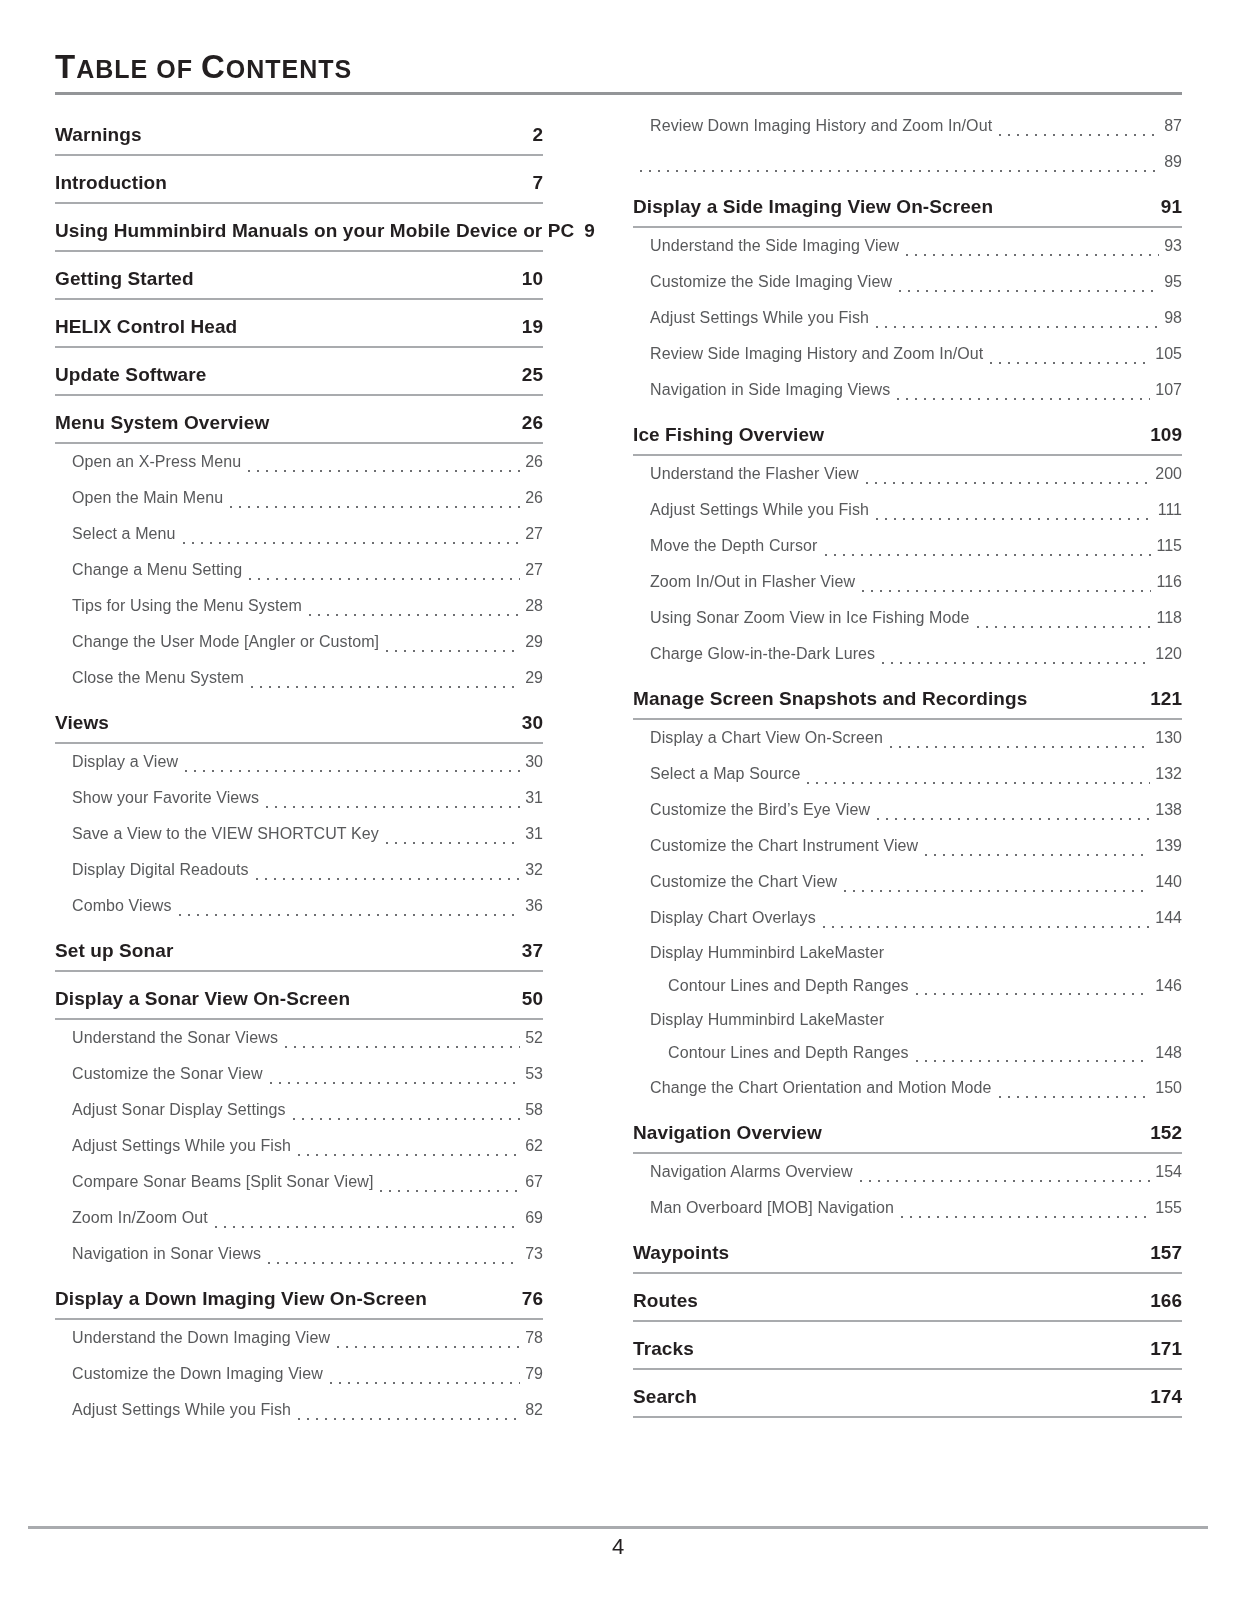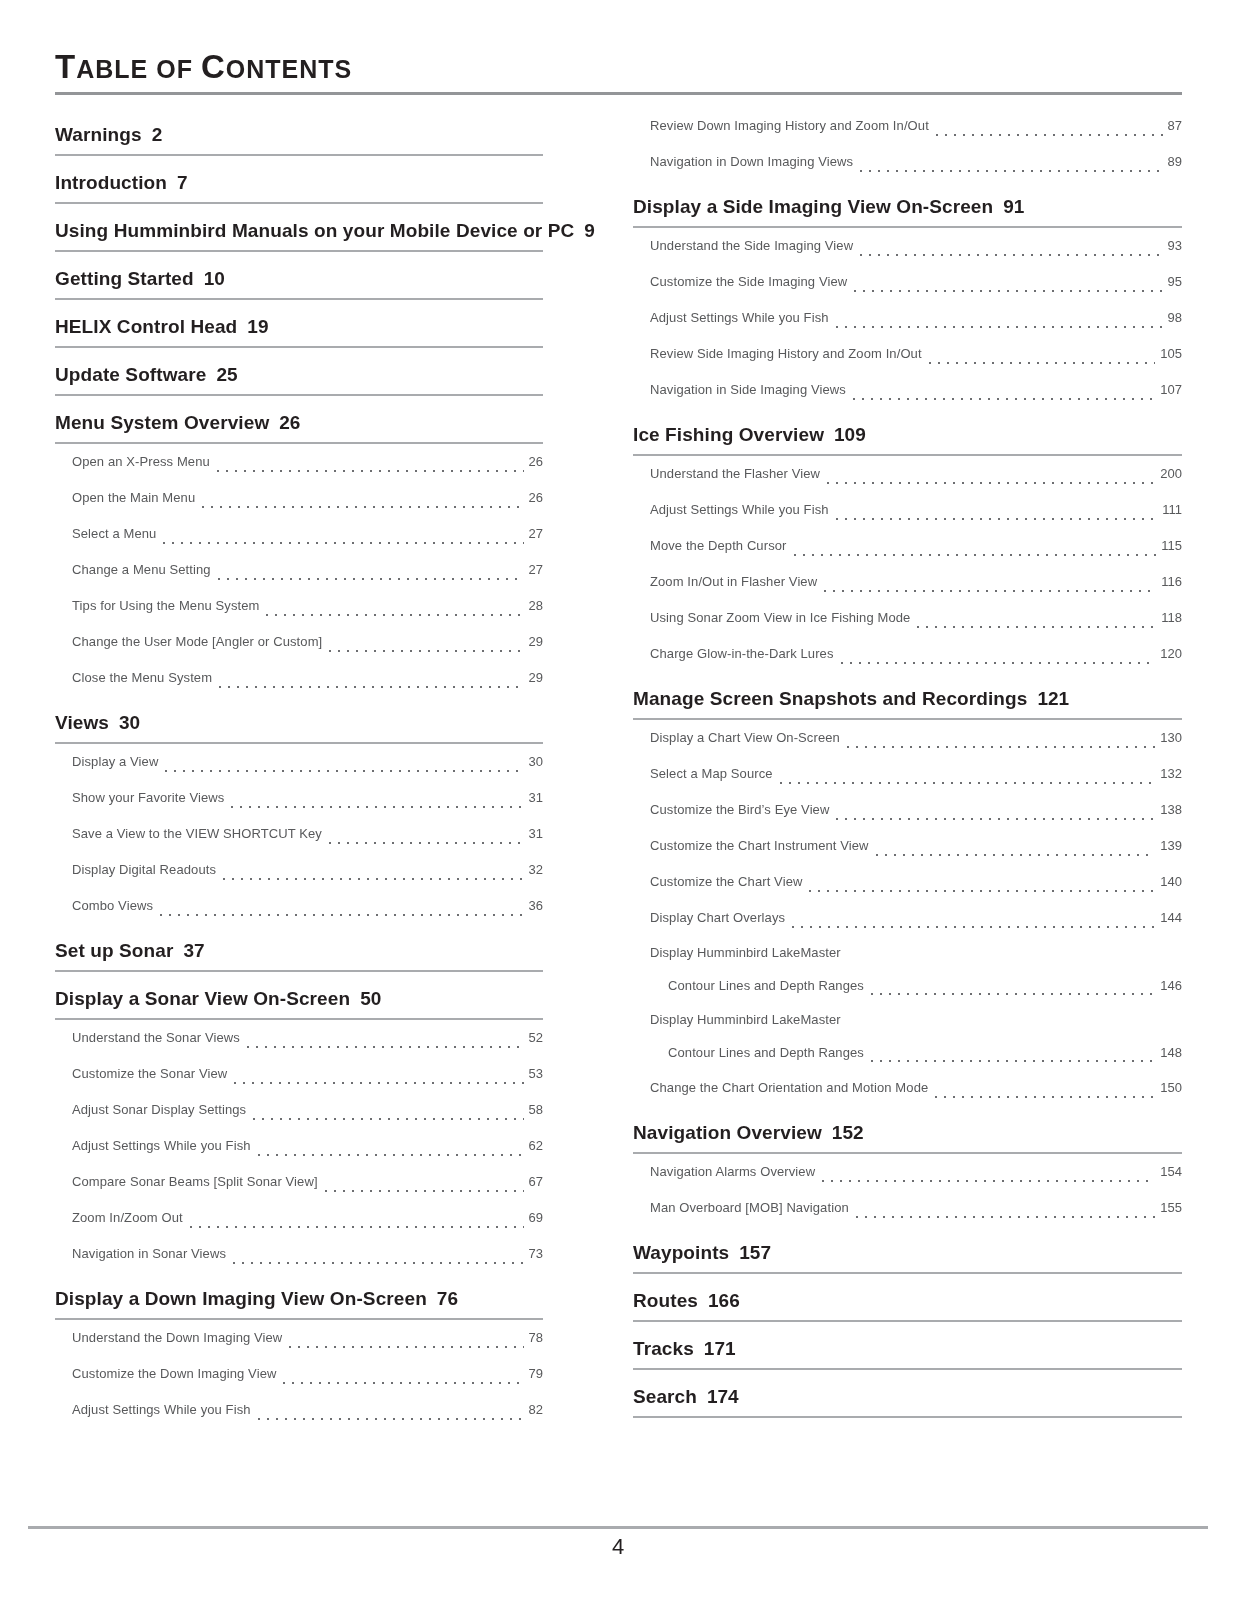--- a/index.html
+++ b/index.html
@@ -25,30 +25,30 @@
   .columns{
     position:absolute;left:55px;top:108px;width:1127px;
     display:flex;justify-content:space-between;align-items:flex-start;
   }
   .col{display:block;}
   .col-left{width:488px;}
   .col-right{width:549px;}
 
   .row{box-sizing:border-box;}
   .section{
-    display:flex;align-items:baseline;
+    display:flex;justify-content:space-between;align-items:baseline;
     margin-top:13px;padding-bottom:6px;border-bottom:2px solid #a9abae;
     font-size:19px;font-weight:bold;line-height:27px;color:#231f20;
   }
   .section .label{white-space:nowrap;letter-spacing:0.1px;}
   .section .page-num{padding-left:10px;}
 
   .entry{
     display:flex;align-items:center;
-    height:36px;line-height:36px;font-size:13px;color:#58595b;
+    height:36px;line-height:36px;font-size:16px;color:#58595b;
   }
   .entry .label{padding-left:17px;white-space:nowrap;letter-spacing:0.1px;}
   .entry .page-num{white-space:nowrap;}
   .leader{
     flex:1;height:2px;align-self:flex-end;margin:0 5px 8px 7px;
     background-image:repeating-linear-gradient(90deg,#6d6e71 0 2px,transparent 2px 9px);
   }
   .entry.wrap-first{height:33px;line-height:33px;}
   .entry.wrap-second{height:34px;line-height:34px;}
   .entry.wrap-second .label{padding-left:35px;}
@@ -228,21 +228,20 @@
           <span class="page-num">82</span>
         </div>
       </div>
     <div class="col col-right" id="col-right">
         <div class="row entry">
           <span class="label">Review Down Imaging History and Zoom In/Out</span>
           <span class="leader"></span>
           <span class="page-num">87</span>
         </div>
         <div class="row entry">
-          <span class="label">Navigation in Down Imaging Views</span>
           <span class="leader"></span>
           <span class="page-num">89</span>
         </div>
         <div class="row section">
           <span class="label">Display a Side Imaging View On-Screen</span>
           <span class="page-num">91</span>
         </div>
         <div class="row entry">
           <span class="label">Understand the Side Imaging View</span>
           <span class="leader"></span>

